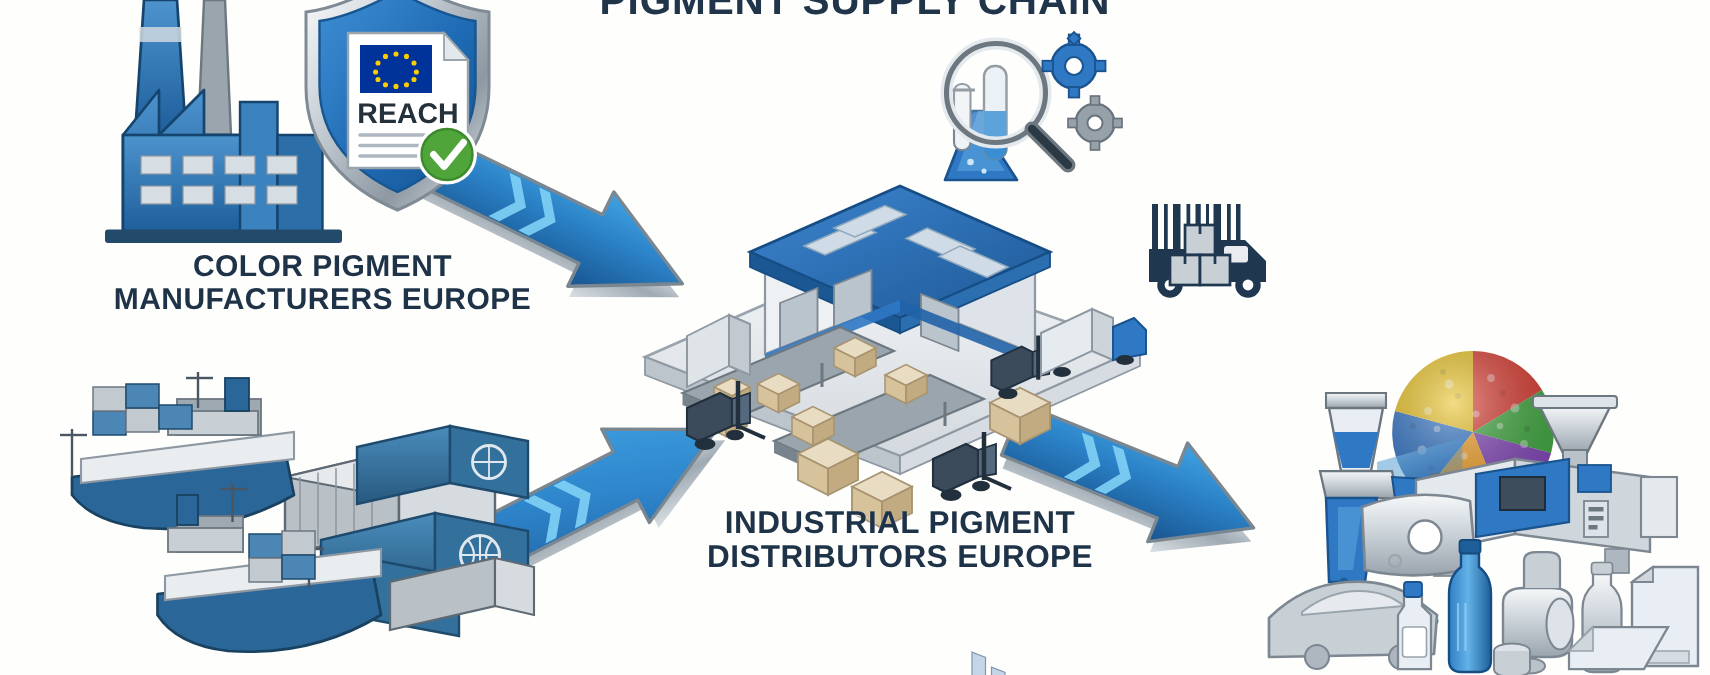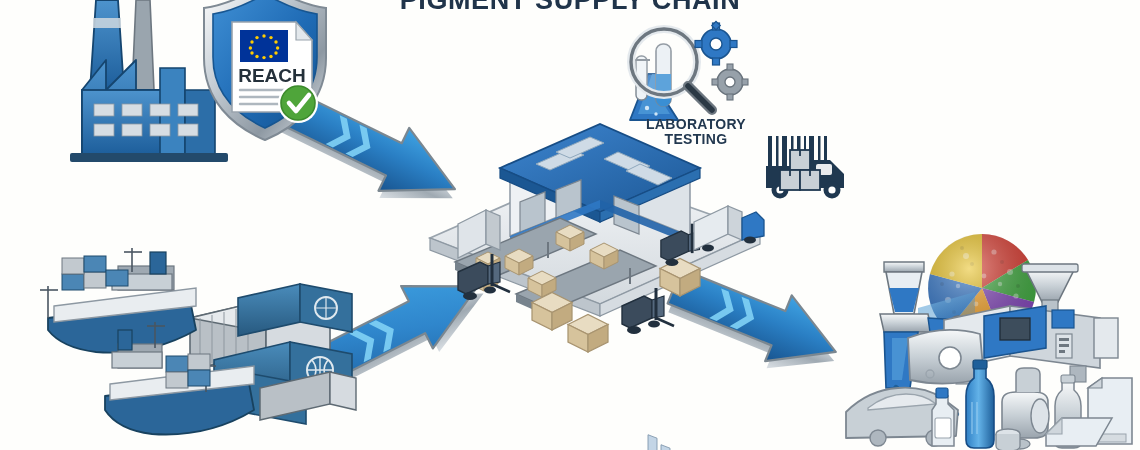--- a/index.html
+++ b/index.html
@@ -646,16 +646,18 @@
     </g>
 
     <g transform="translate(996,428)">
       <ellipse cx="12" cy="6" rx="12" ry="5" fill="#dde3e8" stroke="#7d8791" stroke-width="1.3"></ellipse>
       <path d="M0 6 L0 18 q0 5 12 5 q12 0 12 -5 L24 6" fill="#c8d0d6" stroke="#7d8791" stroke-width="1.3"></path>
     </g>
   </g>
 </svg>
 
 <div class="lbl" id="title">PIGMENT SUPPLY CHAIN</div>
-<div class="lbl" id="lbl-lab">LABORATORY
-TESTING</div>
+<div class="lbl" id="lbl-mfg">COLOR PIGMENT
+MANUFACTURERS EUROPE</div>
+<div class="lbl" id="lbl-dist">INDUSTRIAL PIGMENT
+DISTRIBUTORS EUROPE</div>
 
 </div>
 
 </body></html>

